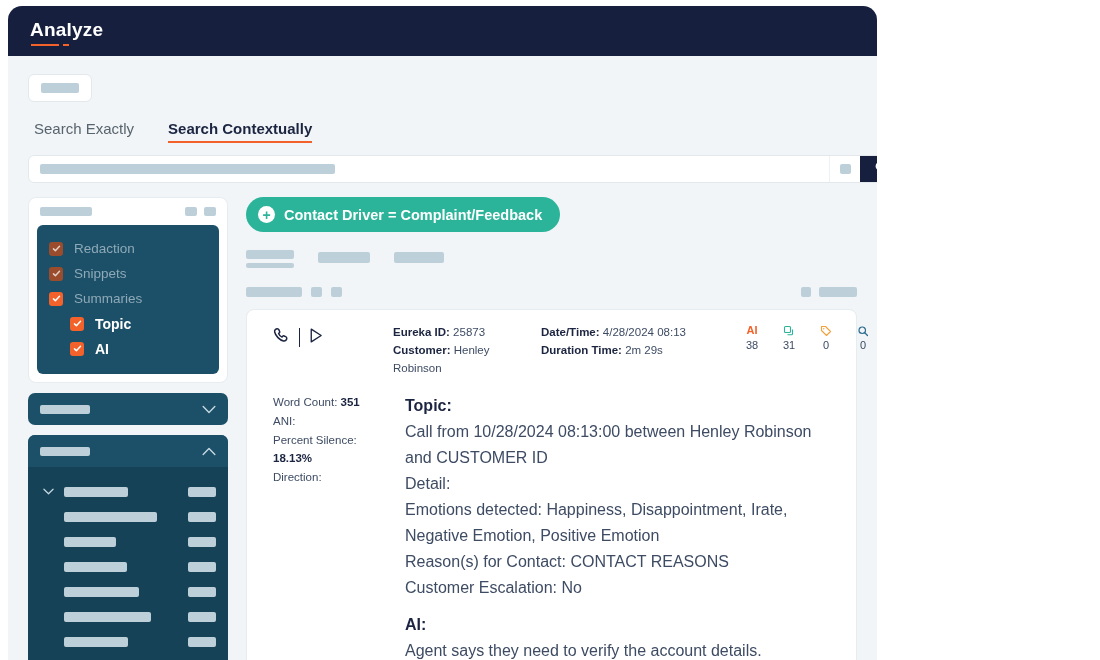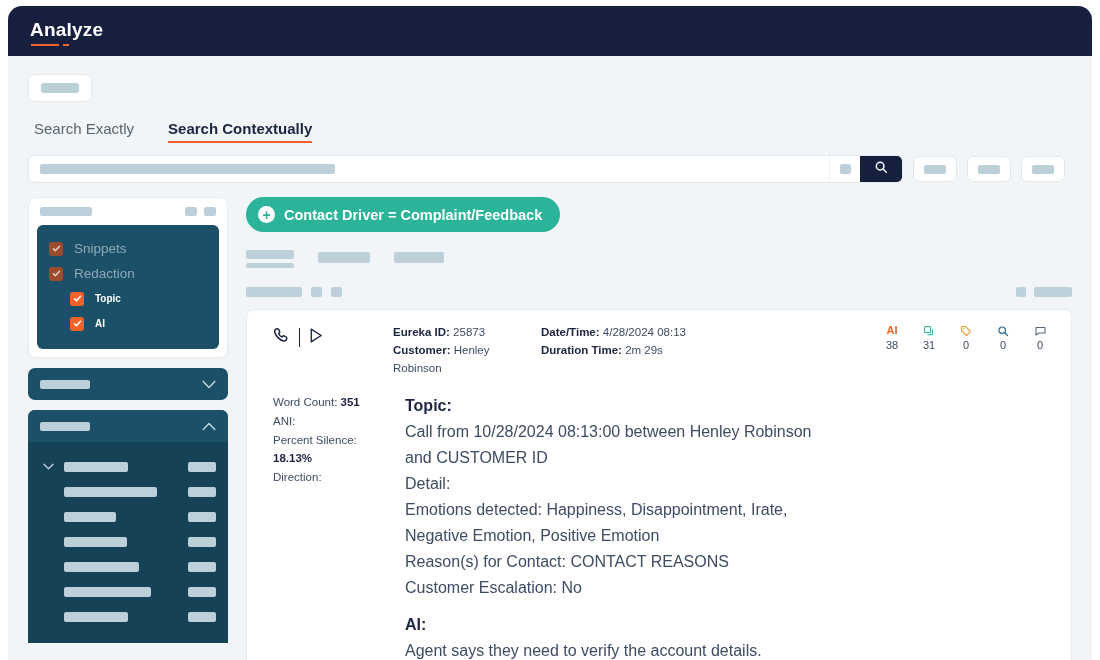--- a/index.html
+++ b/index.html
@@ -16,21 +16,21 @@
     width: 1100px;
     height: 660px;
     background: #ffffff;
     overflow: hidden;
   }
 
   .app-shell {
     position: absolute;
     left: 8px;
     top: 6px;
-    width: 1084px;
+    width: 869px;
     height: 654px;
     background: #f1f5f7;
     border-radius: 14px 14px 0 0;
     overflow: hidden;
   }
 
   
   .topbar {
     height: 50px;
     background: #161f3d;
@@ -187,21 +187,21 @@
   .cb {
     width: 14px; height: 14px;
     border-radius: 3px;
     display: flex; align-items: center; justify-content: center;
     flex: 0 0 14px;
   }
   .cb.on { background: #f2622a; }
   .cb.dim { background: #9a4c2c; }
   .cb svg { display: block; }
   .cb-label { font-size: 13.5px; color: #8fa9b7; }
-  .cb-label.strong { color: #ffffff; font-weight: bold; font-size: 10px; }
+  .cb-label.strong { color: #ffffff; font-weight: bold; font-size: 14px; }
 
   .collapse {
     margin-top: 10px;
     background: #1b5068;
     border-radius: 7px;
     height: 32px;
     display: flex;
     align-items: center;
     justify-content: space-between;
     padding: 0 12px;
@@ -404,29 +404,37 @@
               </div>
             </div>
 
             <div class="checkbox-panel">
               <div class="cb-row">
                 <span class="cb dim">
                   <svg width="9" height="9" viewBox="0 0 24 24" fill="none" stroke="#e4cfc4" stroke-width="4" stroke-linecap="round" stroke-linejoin="round">
                       <polyline points="4,13 9,18 20,6"></polyline>
                     </svg>
                 </span>
-                <span class="cb-label">Snippets</span>
+                <span class="cb-label">Redaction</span>
               </div>
               <div class="cb-row">
                 <span class="cb dim">
                   <svg width="9" height="9" viewBox="0 0 24 24" fill="none" stroke="#e4cfc4" stroke-width="4" stroke-linecap="round" stroke-linejoin="round">
                       <polyline points="4,13 9,18 20,6"></polyline>
                     </svg>
                 </span>
-                <span class="cb-label">Redaction</span>
+                <span class="cb-label">Snippets</span>
+              </div>
+              <div class="cb-row">
+                <span class="cb on">
+                  <svg width="9" height="9" viewBox="0 0 24 24" fill="none" stroke="#ffffff" stroke-width="4" stroke-linecap="round" stroke-linejoin="round">
+                      <polyline points="4,13 9,18 20,6"></polyline>
+                    </svg>
+                </span>
+                <span class="cb-label">Summaries</span>
               </div>
               <div class="cb-row indent">
                 <span class="cb on">
                   <svg width="9" height="9" viewBox="0 0 24 24" fill="none" stroke="#ffffff" stroke-width="4" stroke-linecap="round" stroke-linejoin="round">
                       <polyline points="4,13 9,18 20,6"></polyline>
                     </svg>
                 </span>
                 <span class="cb-label strong">Topic</span>
               </div>
               <div class="cb-row indent">

